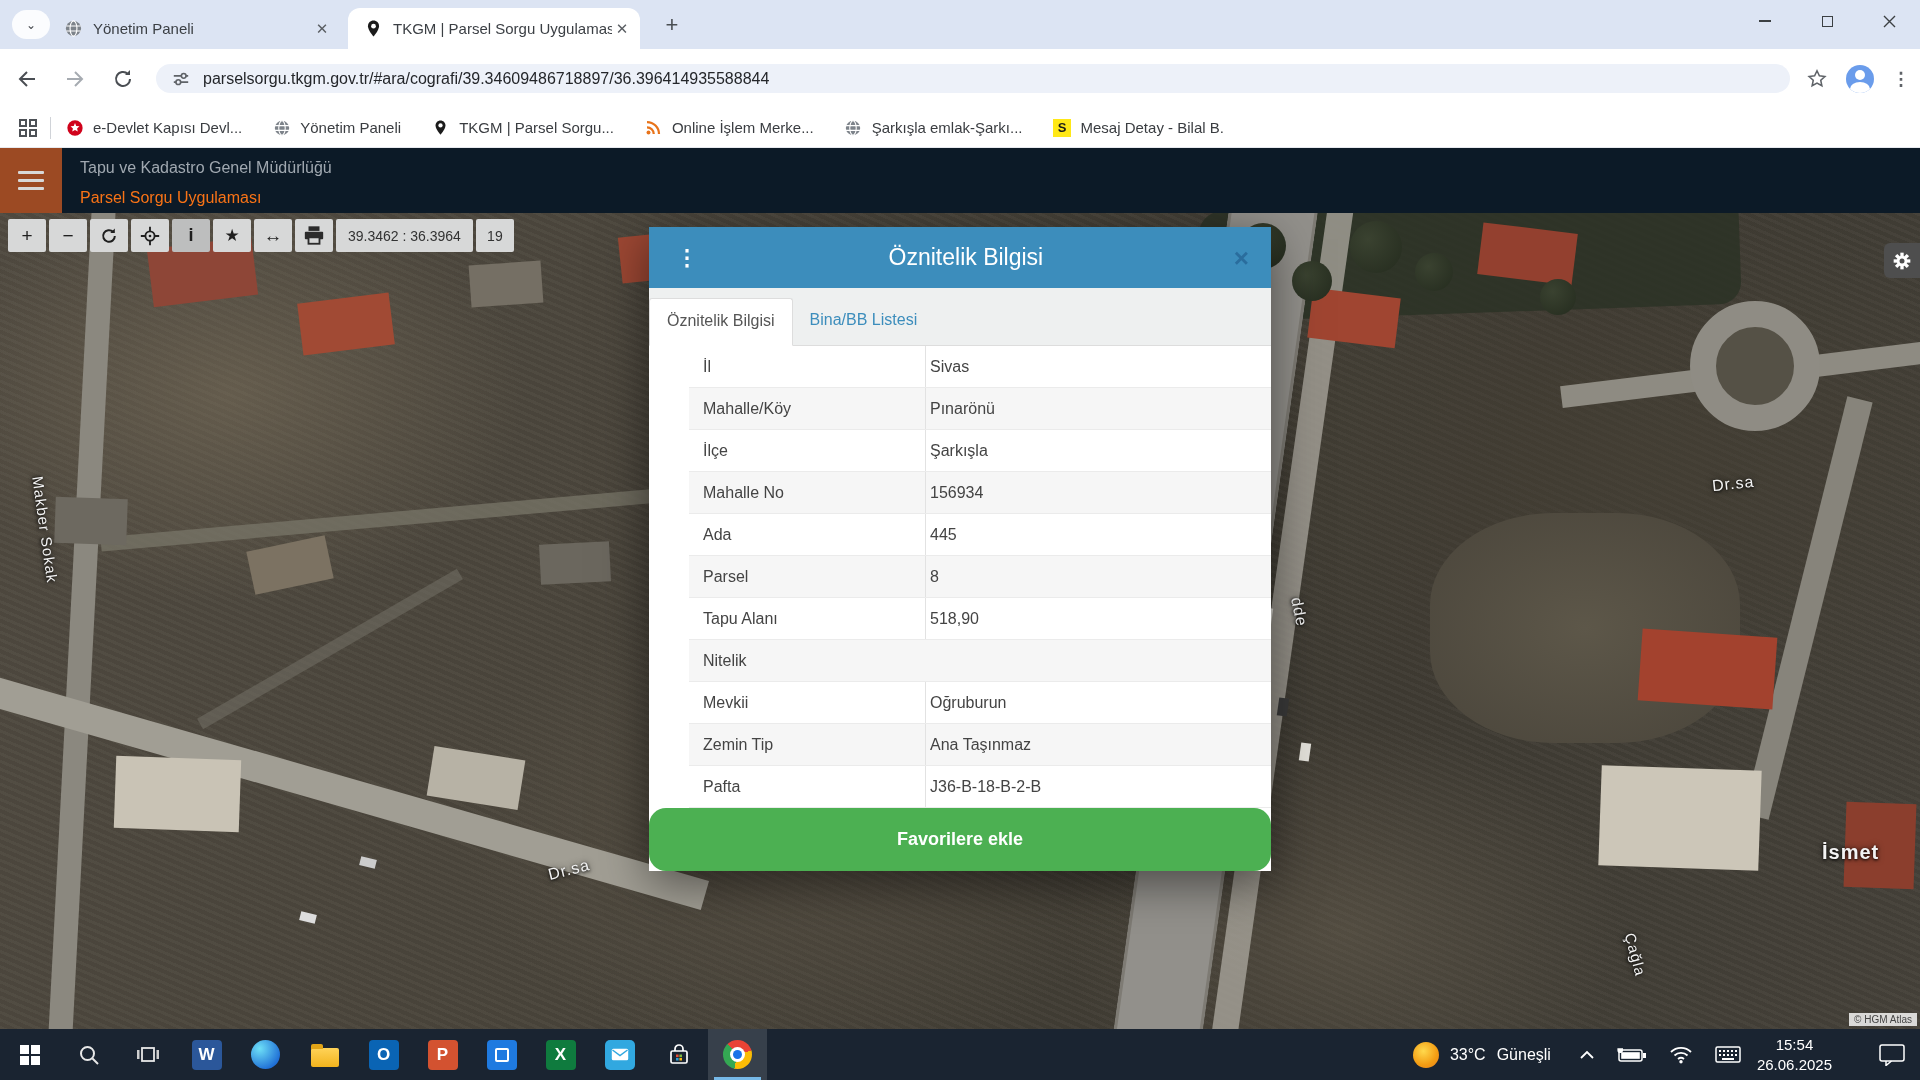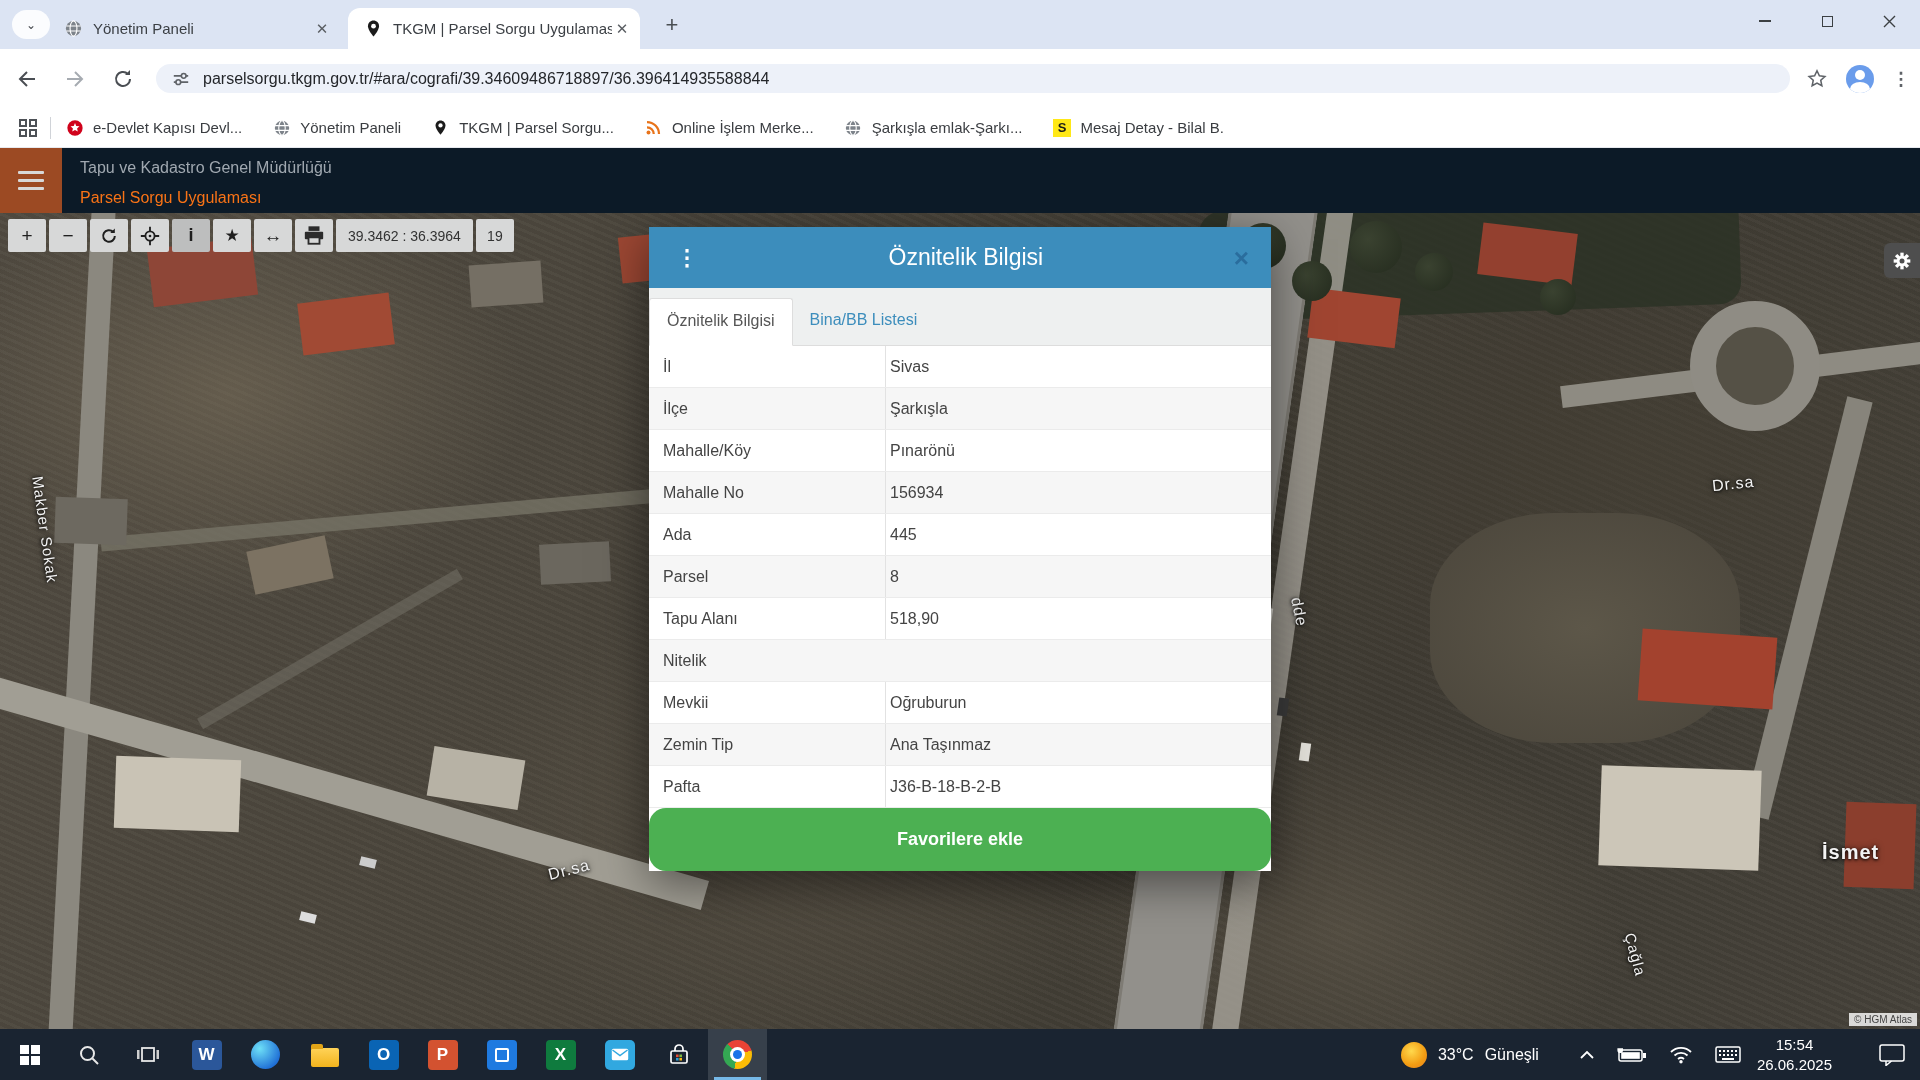--- a/index.html
+++ b/index.html
@@ -85,21 +85,21 @@
   .mhead { height:61px; background:#3c8dbc; display:flex; align-items:center; color:#fff; }
   .mkebab { padding-left:27px; font-size:22px; font-weight:bold; line-height:1; }
   .mtitle { flex:1; text-align:center; font-size:23px; }
   .mclose { padding-right:22px; color:#2a6d9d; font-size:26px; font-weight:bold; line-height:1; }
   .mtabs { display:flex; padding-top:10px; background:#eef0f0; border-bottom:1px solid #ddd; height:58px; }
   .mtab { padding:13px 17px; font-size:16px; }
   .mtab.on { background:#fff; color:#555; border:1px solid #ddd; border-bottom:1px solid #fff;
     margin-bottom:-1px; border-radius:3px 3px 0 0; }
   .mtab.off { color:#3c8dbc; }
   .mtable { background:#fff; }
-  .mrow { display:flex; height:42px; align-items:stretch; border-bottom:1px solid #ebebeb; font-size:16px; color:#444; }
+  .mrow { display:flex; height:42px; align-items:stretch; border-bottom:1px solid #ebebeb; font-size:16px; color:#444;margin-left:40px; }
   .mrow:nth-child(even) { background:#f6f6f6; }
   .mrow .k { width:236px; padding-left:14px; display:flex; align-items:center; }
   .mrow .v { flex:1; border-left:1px solid #e2e2e2; padding-left:4px; display:flex; align-items:center; }
   .mbtn { height:63px; background:#4cb052; color:#fff; font-size:18px; font-weight:bold;
     display:flex; align-items:center; justify-content:center;border-radius:17px; }
 
   
   .taskbar { position:absolute; left:0; right:0; bottom:0; height:51px; background:#1a2431; display:flex; align-items:center; }
   .tile { width:59px; height:51px; display:flex; align-items:center; justify-content:center; position:relative; }
   .tile.activeapp { background:rgba(255,255,255,.13); }
@@ -110,21 +110,21 @@
   .folder:before { content:""; position:absolute; top:-4px; left:0; width:12px; height:5px; background:#e2a417; border-radius:2px 2px 0 0; }
   .edge-circ { width:29px; height:29px; border-radius:50%; background:radial-gradient(circle at 30% 30%, #6ee0f7, #1f6fd6 75%); }
   .chrome-circ { width:29px; height:29px; border-radius:50%; position:relative;
     background:conic-gradient(from -45deg, #ea4335 0 33%, #fbbc05 33% 66%, #34a853 66% 100%); }
   .chrome-circ:before { content:""; position:absolute; left:7px; top:7px; width:15px; height:15px; border-radius:50%; background:#fff; }
   .chrome-circ:after { content:""; position:absolute; left:10px; top:10px; width:9px; height:9px; border-radius:50%; background:#1a73e8; }
   .mailtile { width:30px; height:30px; border-radius:5px; background:#31a8e0; display:flex; align-items:center; justify-content:center; }
   .bluetile { width:30px; height:30px; border-radius:4px; background:#1f7ae0; display:flex; align-items:center; justify-content:center; }
   .bluetile i { display:block; width:14px; height:14px; border:2px solid #fff; border-radius:2px; }
   .tb-spacer { flex:1; }
-  .weather { display:flex; align-items:center; gap:11px; margin-right:40px; color:#fff; font-size:16px; }
+  .weather { display:flex; align-items:center; gap:11px; margin-right:28px; color:#fff; font-size:16px; }
   .sun { width:26px; height:26px; border-radius:50%; background:radial-gradient(circle at 40% 35%, #ffd94d, #f39c12 60%, #e67e22); }
   .tray { display:flex; align-items:center; gap:22px; margin-right:16px; }
   .clock { text-align:center; color:#fff; font-size:15px; line-height:1.3; margin-right:36px; }
   .notifz { width:48px; display:flex; align-items:center; justify-content:center; margin-right:4px; }
 </style>
 </head>
 <body>
 
 <div class="screen">
 
@@ -400,26 +400,26 @@
       <div class="mtabs">
         <span class="mtab on">Öznitelik Bilgisi</span>
         <span class="mtab off">Bina/BB Listesi</span>
       </div>
       <div class="mtable">
         <div class="mrow">
             <span class="k">İl</span>
             <span class="v">Sivas</span>
           </div>
         <div class="mrow">
+            <span class="k">Mahalle/Köy</span>
+            <span class="v">Pınarönü</span>
+          </div>
+        <div class="mrow">
             <span class="k">İlçe</span>
             <span class="v">Şarkışla</span>
-          </div>
-        <div class="mrow">
-            <span class="k">Mahalle/Köy</span>
-            <span class="v">Pınarönü</span>
           </div>
         <div class="mrow">
             <span class="k">Mahalle No</span>
             <span class="v">156934</span>
           </div>
         <div class="mrow">
             <span class="k">Ada</span>
             <span class="v">445</span>
           </div>
         <div class="mrow">

